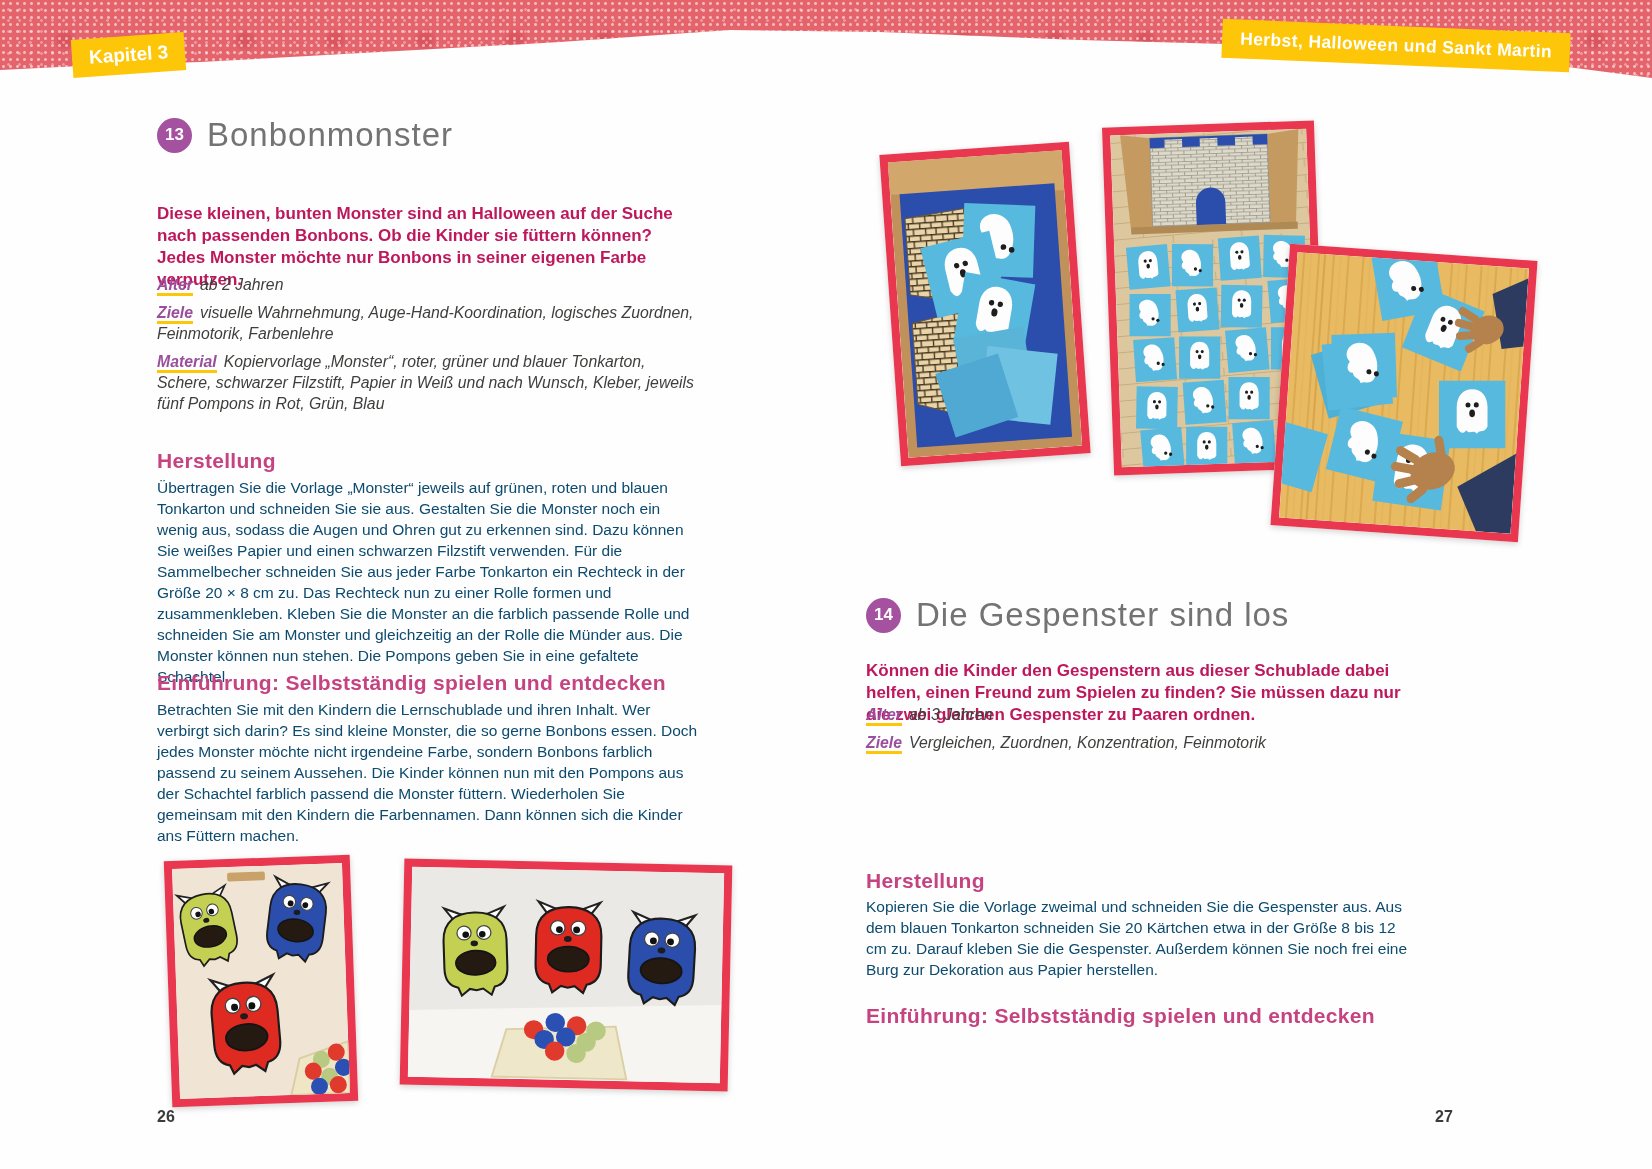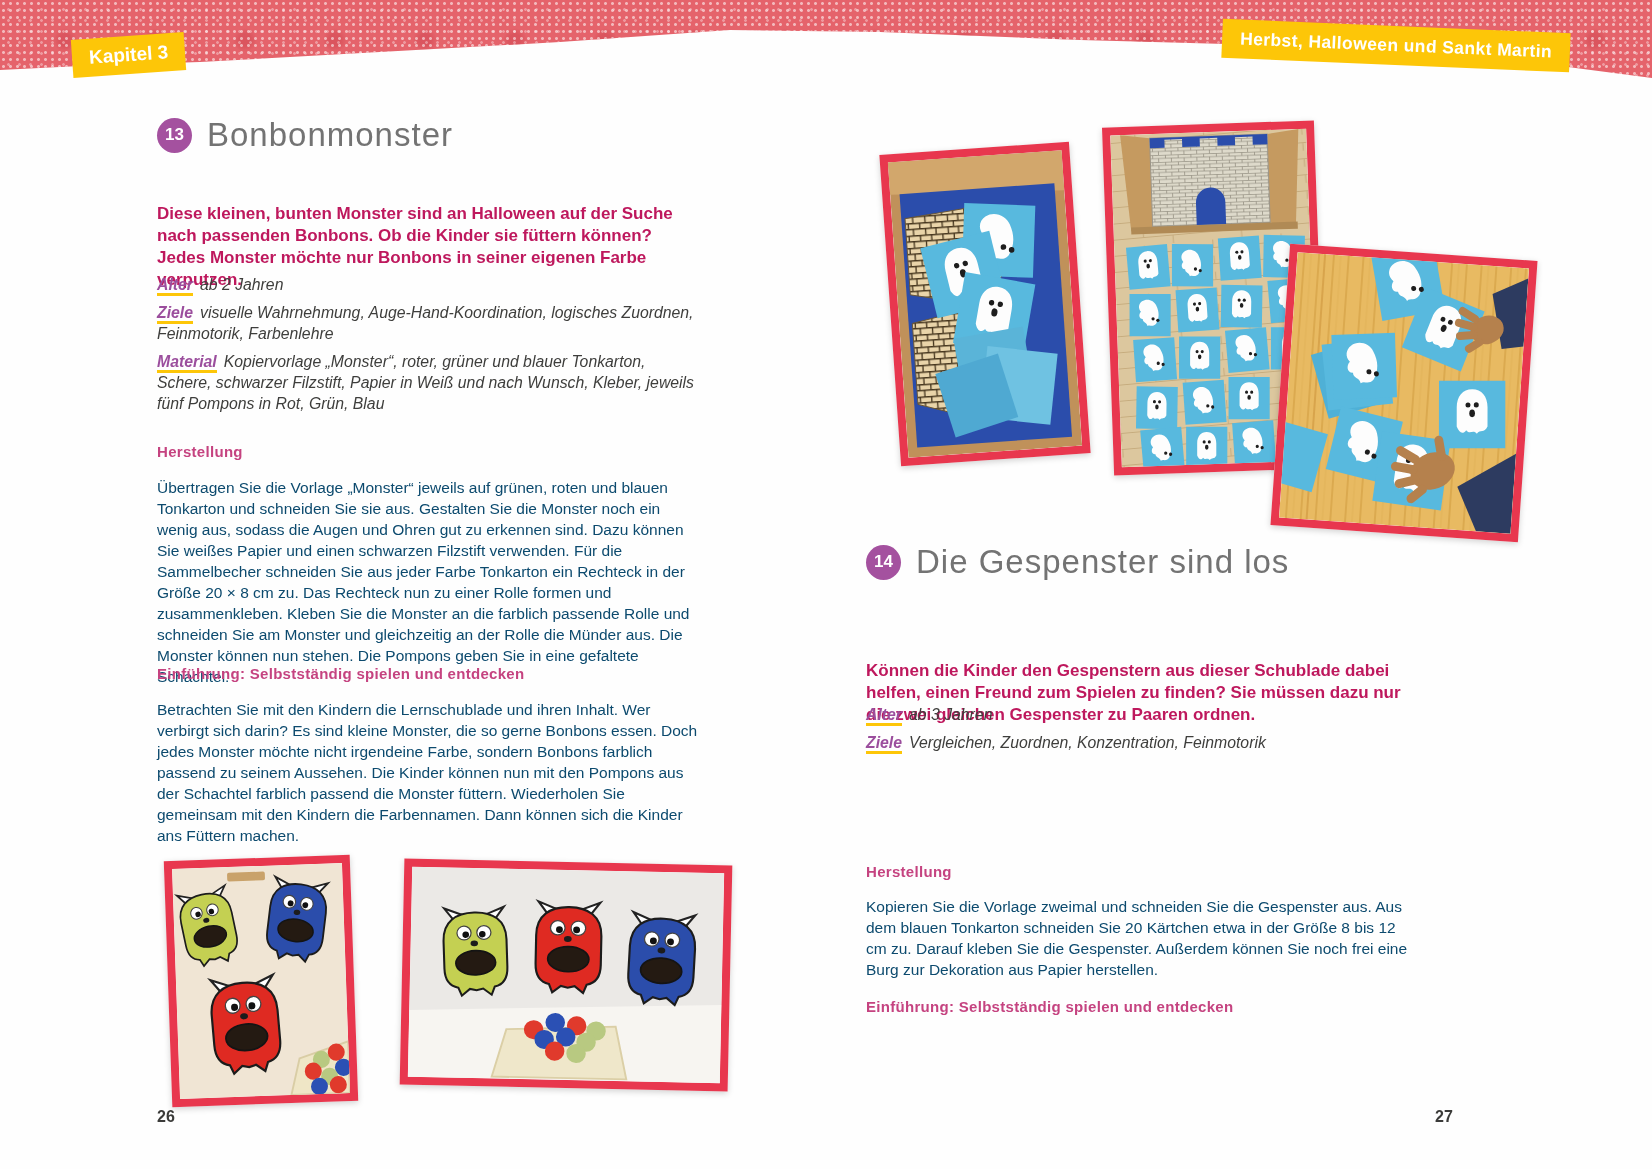--- a/index.html
+++ b/index.html
@@ -27,21 +27,21 @@
 
   .act-header { position:absolute; display:flex; align-items:center; gap:15px; }
   .numcircle { width:35px; height:35px; border-radius:50%; background:#a4519f; color:#fff;
                font-size:17px; font-weight:700; display:flex; align-items:center; justify-content:center; flex:0 0 auto; }
   .act-title { color:#737373; font-size:33px; letter-spacing:1px; white-space:nowrap; }
 
   .intro { position:absolute; width:546px; font-weight:700; font-size:17px; line-height:22px; color:#be185d; }
   .meta  { position:absolute; width:546px; font-size:15.8px; line-height:21px; color:#3e3e3c;font-style:italic; }
   .meta .mrow { margin-bottom:7px; }
   .mlabel { color:#9b4e9d; font-weight:700; border-bottom:3px solid #fdc608; margin-right:7px; }
-  .sech { position:absolute; color:#c54380; font-size:15px; font-weight:700; letter-spacing:.3px; }
+  .sech { position:absolute; color:#c54380; font-size:21px; font-weight:700; letter-spacing:.3px; }
   .para { position:absolute; width:546px; font-size:15.5px; line-height:21px; color:#0c4a6e; }
   .pagenum { position:absolute; top:1108px; font-weight:700; font-size:16px; color:#3b3b39; }
   #pn26 { left:157px; } #pn27 { left:1435px; width:50px; }
 
   .photo { position:absolute; box-sizing:border-box; border:8px solid #e8374e; background:#fff;
            box-shadow:0 2px 6px rgba(0,0,0,.18); z-index:1; }
   .photo svg { display:block; width:100%; height:100%; }
   #phC { z-index:2; }
   #phA { left:850px;  top:132px; width:190px; height:312px; transform:rotate(-4deg); }
   #phB { left:1068px; top:108px; width:212px; height:348px; transform:rotate(-2deg); }
@@ -164,21 +164,21 @@
         <circle cx="161" cy="175" r="10" fill="#2b50b4"></circle>
         <circle cx="182" cy="180" r="10" fill="#b8c981"></circle>
         <circle cx="150" cy="190" r="10" fill="#e03a2c"></circle>
         <circle cx="172" cy="192" r="10" fill="#b8c981"></circle>
       </g>
     </svg>
   </figure>
   <div class="pagenum" id="pn26">26</div>
 
   <section class="page" id="pR">
-    <div class="act-header" style="top:543px">
+    <div class="act-header" style="top:596px">
       <div class="numcircle">14</div>
       <div class="act-title">Die Gespenster sind los</div>
     </div>
     <p class="intro" style="top:643px">Können die Kinder den Gespenstern aus dieser Schublade dabei helfen, einen Freund zum Spielen zu finden? Sie müssen dazu nur die zwei gleichen Gespenster zu Paaren ordnen.</p>
     <div class="meta" style="top:704px">
       <div class="mrow">
         <span class="mlabel">Alter</span><span>ab 3 Jahren</span>
       </div>
       <div class="mrow">
         <span class="mlabel">Ziele</span><span>Vergleichen, Zuordnen, Konzentration, Feinmotorik</span>

